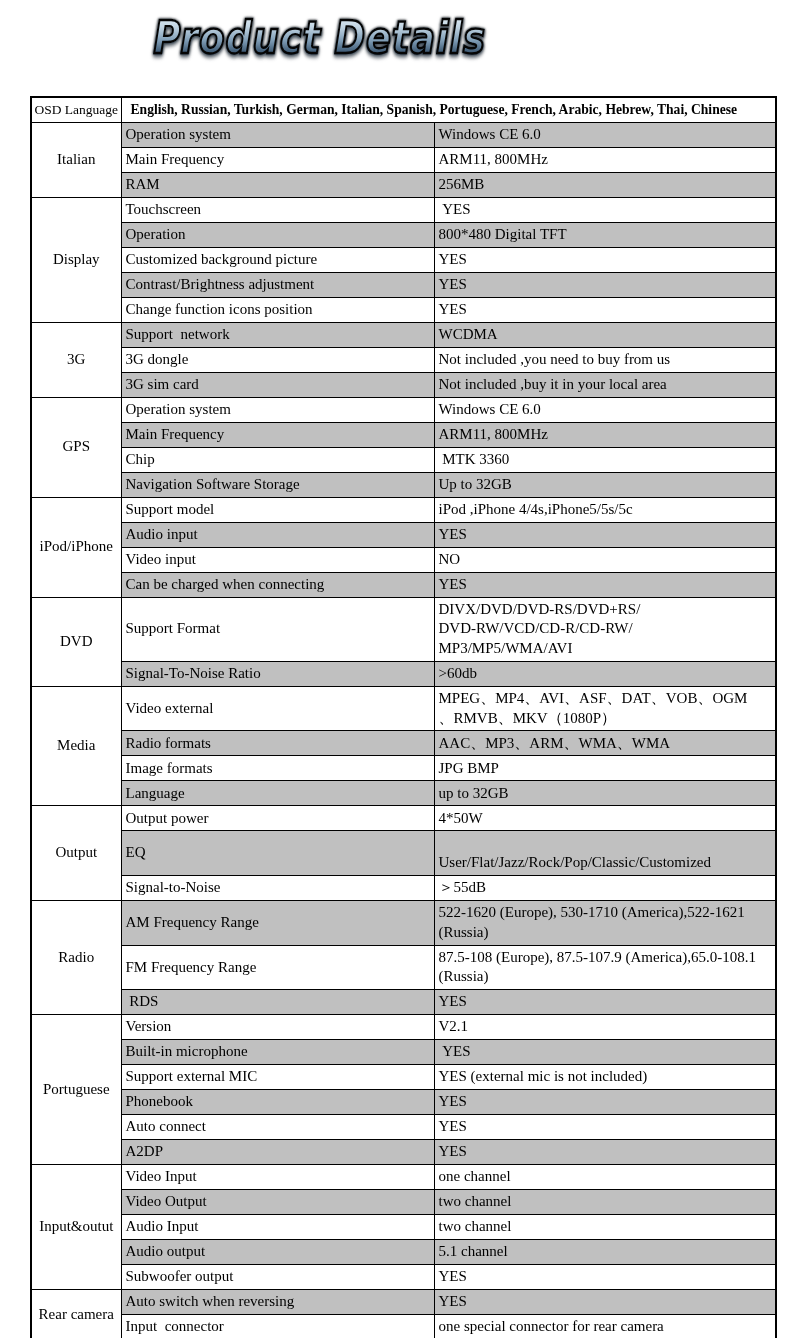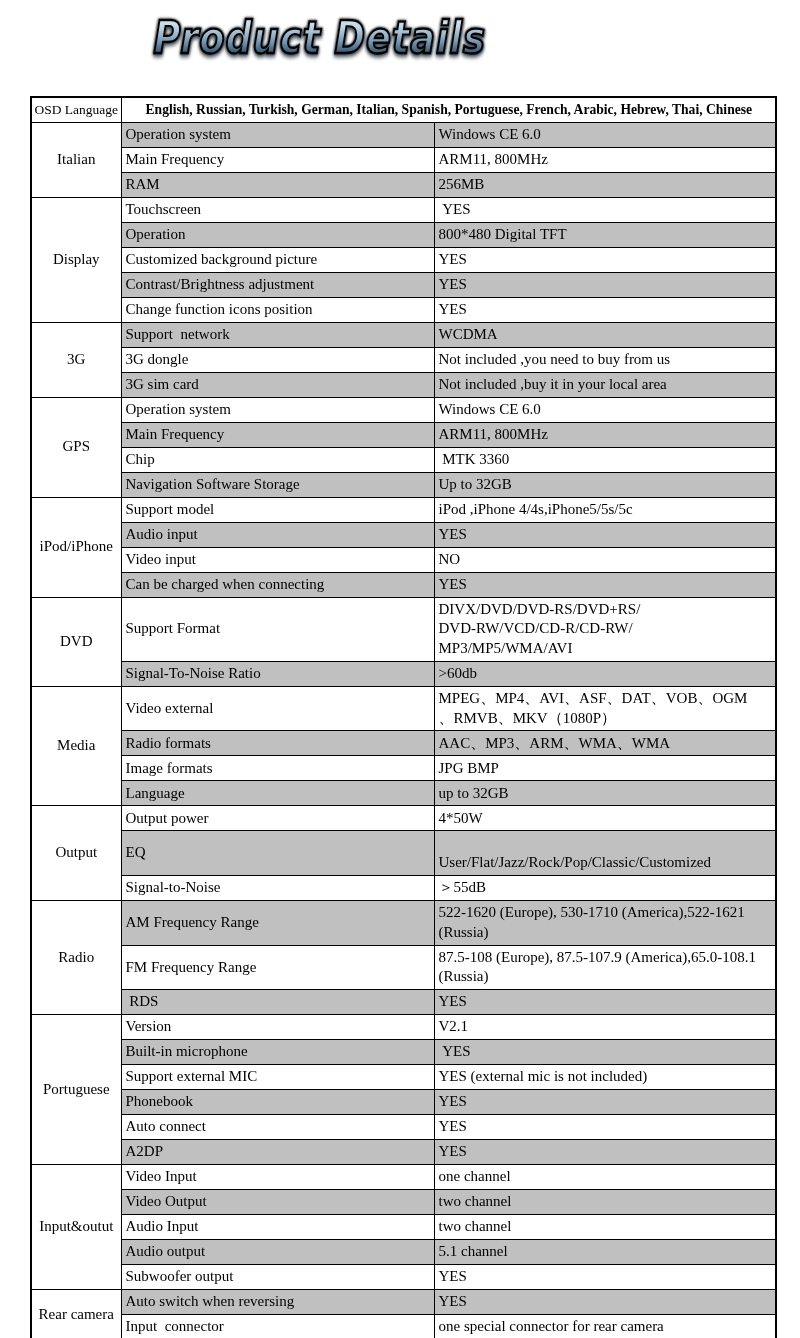--- a/index.html
+++ b/index.html
@@ -69,21 +69,21 @@
   }
   td.osd-label{
     font-size:13.5px;
     padding:2px 1px;
   }
   td.osd-value{
     font-weight:bold;
     font-size:13.6px;
     white-space:nowrap;
     overflow:hidden;
-    padding-left:24px;
+    padding-left:9px;
     margin-left:40px;
   }
   td.shaded{background:var(--row-shade);}
 </style>
 </head>
 <body>
 
 <div class="page">
   <div class="title-wrap">
     <h1 class="title">Product Details</h1>

